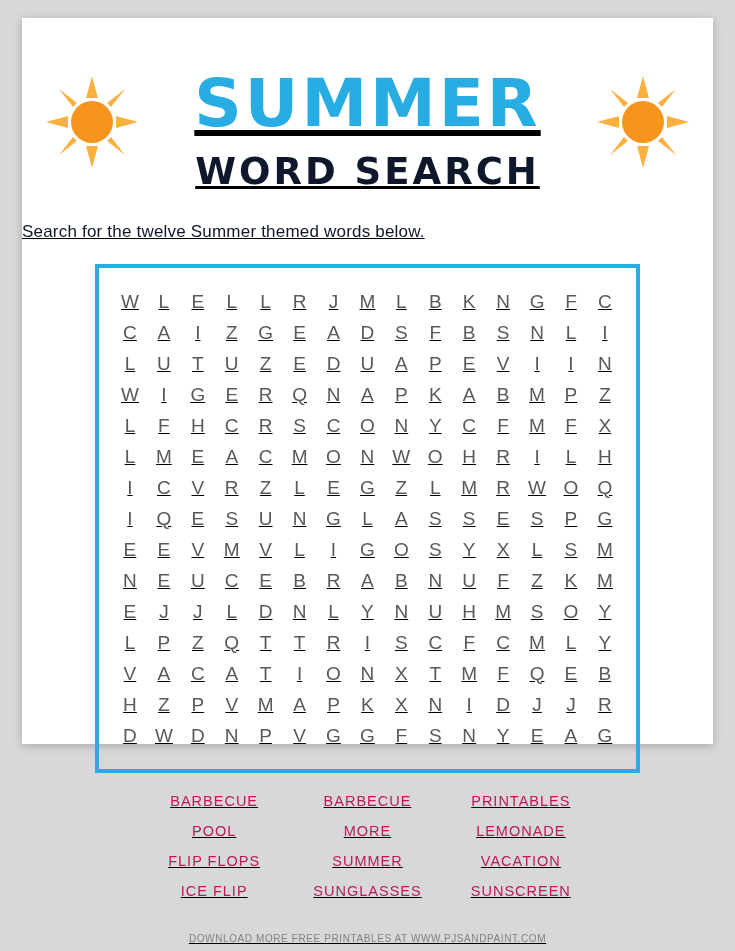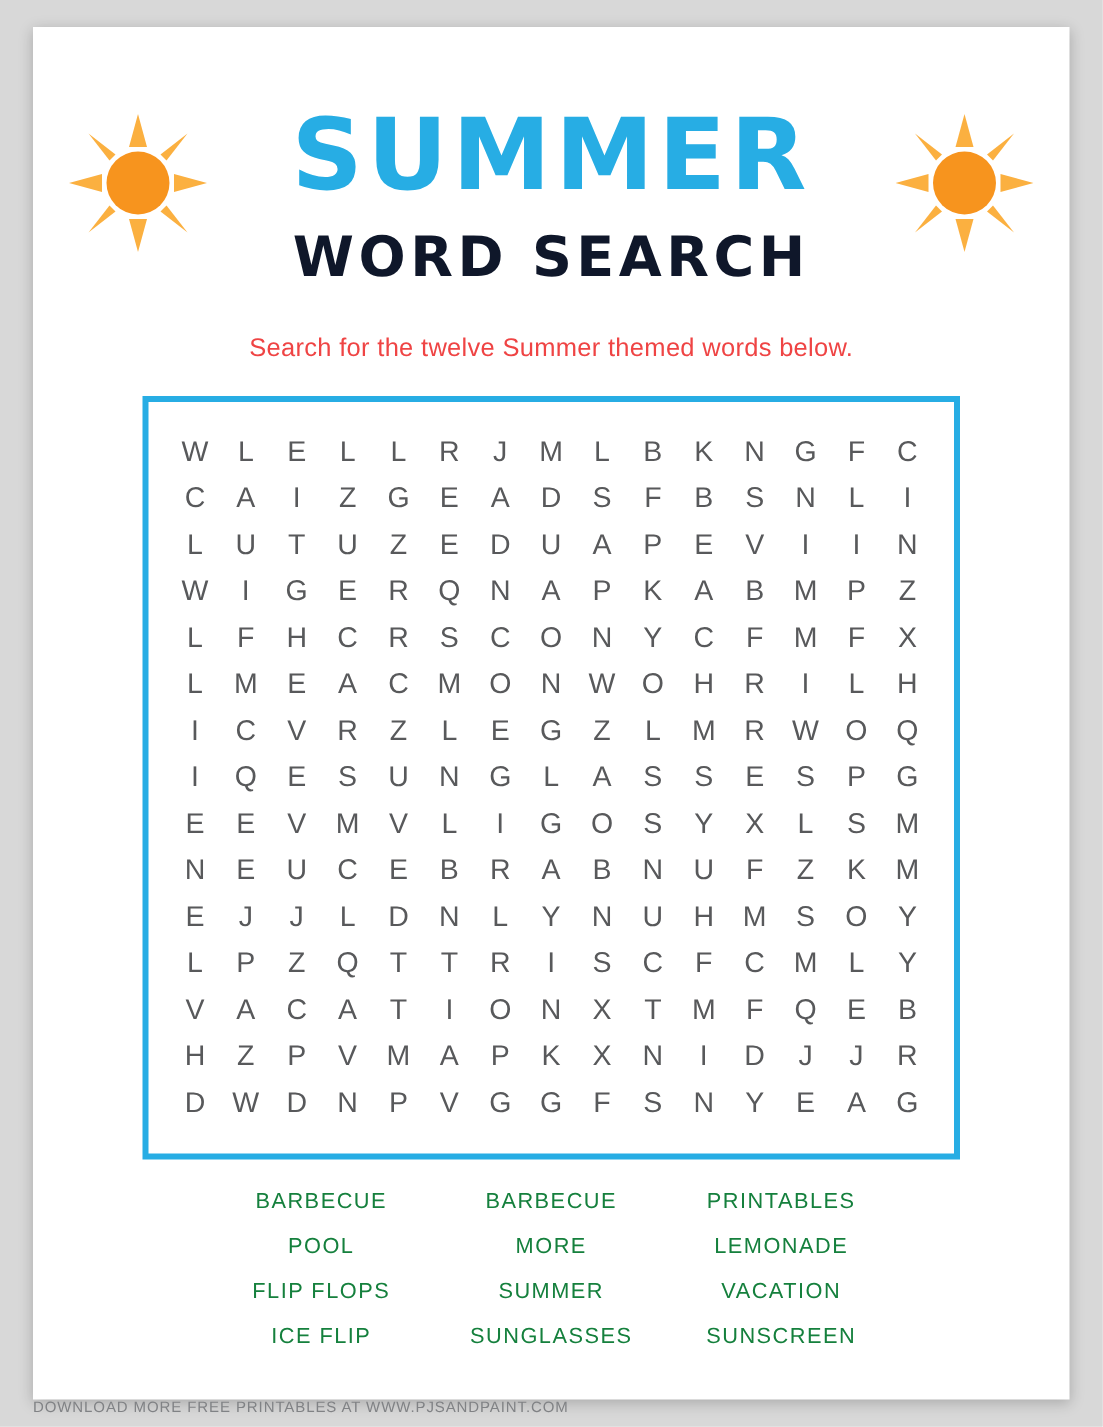--- a/index.html
+++ b/index.html
@@ -11,23 +11,24 @@
     width: 735px;
     height: 951px;
     font-family: "Liberation Sans", sans-serif;
     overflow: hidden;
   }
   .page {
     position: absolute;
     left: 22px;
     top: 18px;
     width: 691px;
-    height: 915px;
+    height: 726px;
     background: #ffffff;
     box-shadow: 0 2px 9px rgba(0,0,0,0.22);
+    text-decoration: underline;
   }
   .header {
     position: relative;
     height: 175px;
   }
   .sun {
     position: absolute;
     top: 58px;
     width: 92px;
     height: 92px;
@@ -49,22 +50,22 @@
     text-align: center;
     color: #0f172a;
     font-family: "DejaVu Sans", sans-serif;
     font-weight: bold;
     font-size: 37px;
     letter-spacing: 3px;
     margin-top: 16px;
     line-height: 1;
   }
   .instructions {
-    text-align: center;
-    color: #ef4444;
+    text-align: left;
+    color: #0f172a;
     font-size: 17px;
     margin-top: 29px;
     letter-spacing: 0.2px;
   }
   .grid-wrap {
     margin: 22px auto 0 auto;
     width: 545px;
     border: 4px solid #27ade4;
     box-sizing: border-box;
     padding: 18px 14px 18px 14px;
@@ -84,27 +85,28 @@
   }
   .words {
     margin: 20px auto 0 auto;
     width: 460px;
     display: grid;
     grid-template-columns: repeat(3, 1fr);
     row-gap: 14px;
   }
   .word {
     text-align: center;
-    color: #15803d;
+    color: #be185d;
     font-size: 14.5px;
     letter-spacing: 1px;
     font-family: "Liberation Sans", sans-serif;
   }
   .footer {
     margin-top: 34px;
+    text-align: center;
     color: #808285;
     font-size: 10px;
     letter-spacing: 0.6px;
   }
 </style>
 </head>
 <body>
 
 <div class="page">
 

